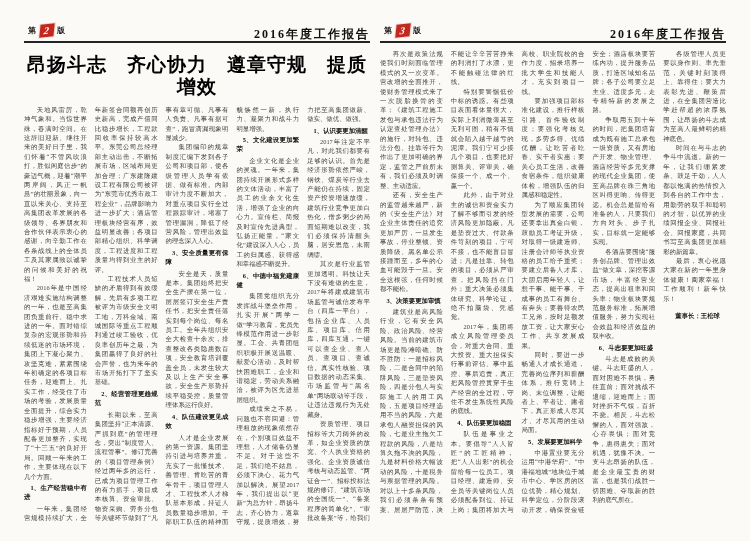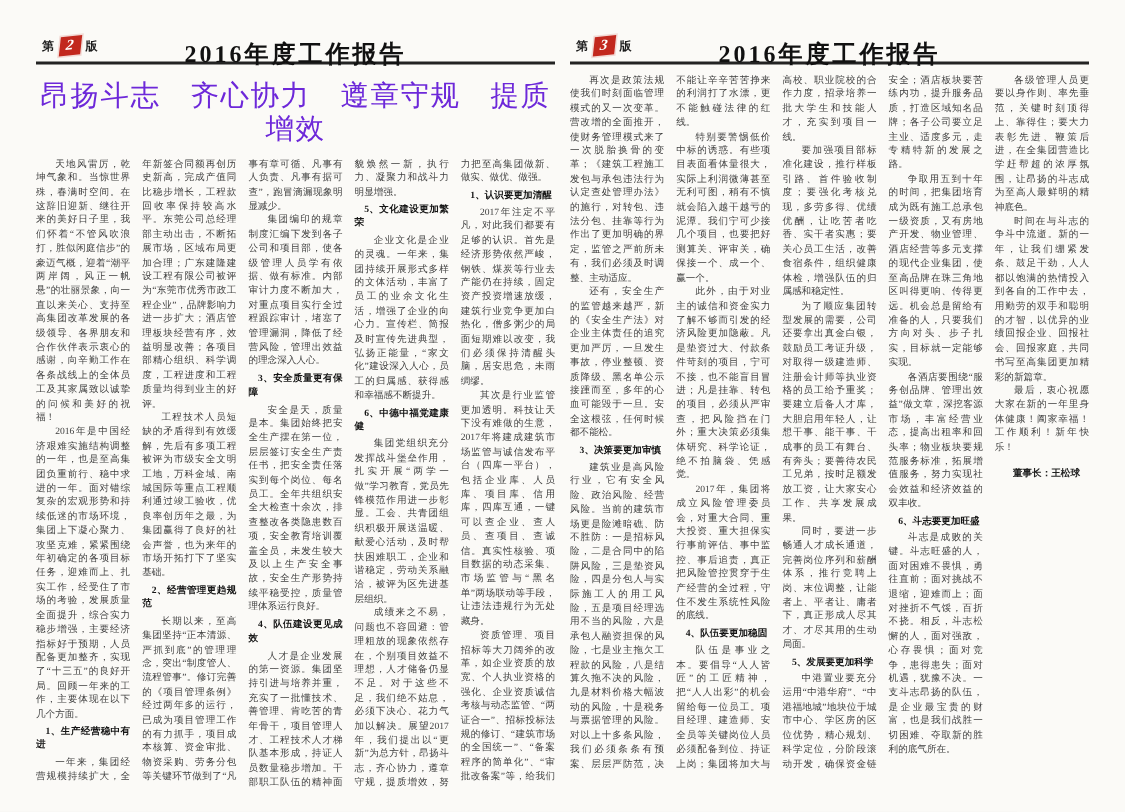--- a/index.html
+++ b/index.html
@@ -19,26 +19,26 @@
   .mast{position:relative;height:17px;border-bottom:2px solid #232323;}
   .page-no{position:absolute;left:4px;top:0;font-size:8px;font-weight:bold;color:#1c1c1c;letter-spacing:1px;}
   .num-badge{
     display:inline-block;min-width:14px;height:13px;line-height:13px;
     background:#c2281e;color:#fff;font-weight:bold;font-style:italic;
     font-size:10px;text-align:center;vertical-align:middle;
     transform:skewX(-12deg) rotate(-6deg);margin:0 3px 2px 3px;
     box-shadow:0 0 0 1px rgba(194,40,30,.15);
   }
   .mast-title{
-    text-align:center;font-weight:bold;font-size:16px;color:#111;
+    text-align:right;font-weight:bold;font-size:12px;color:#111;
     letter-spacing:2px;padding-top:2px;
   }
 
-  .headline{margin:11px 0 7px;text-align:center;color:#6d28d9;
-    font-weight:normal;line-height:1.15;}
+  .headline{margin:11px 0 7px;text-align:center;color:#000000;
+    font-weight:bold;line-height:1.15;}
   .hl1{font-size:19px;letter-spacing:1px;}
   .hl2{font-size:19px;margin-top:3px;letter-spacing:1px;}
 
   .columns{
     column-count:5;column-gap:8px;column-fill:auto;
     text-align:justify;color:#3e3e3e;
     font-size:6.4px;line-height:9.4px;overflow:hidden;
   }
   .columns-left{height:424px;margin-top:2px;}
   .columns-right{height:466px;margin-top:6px;}

